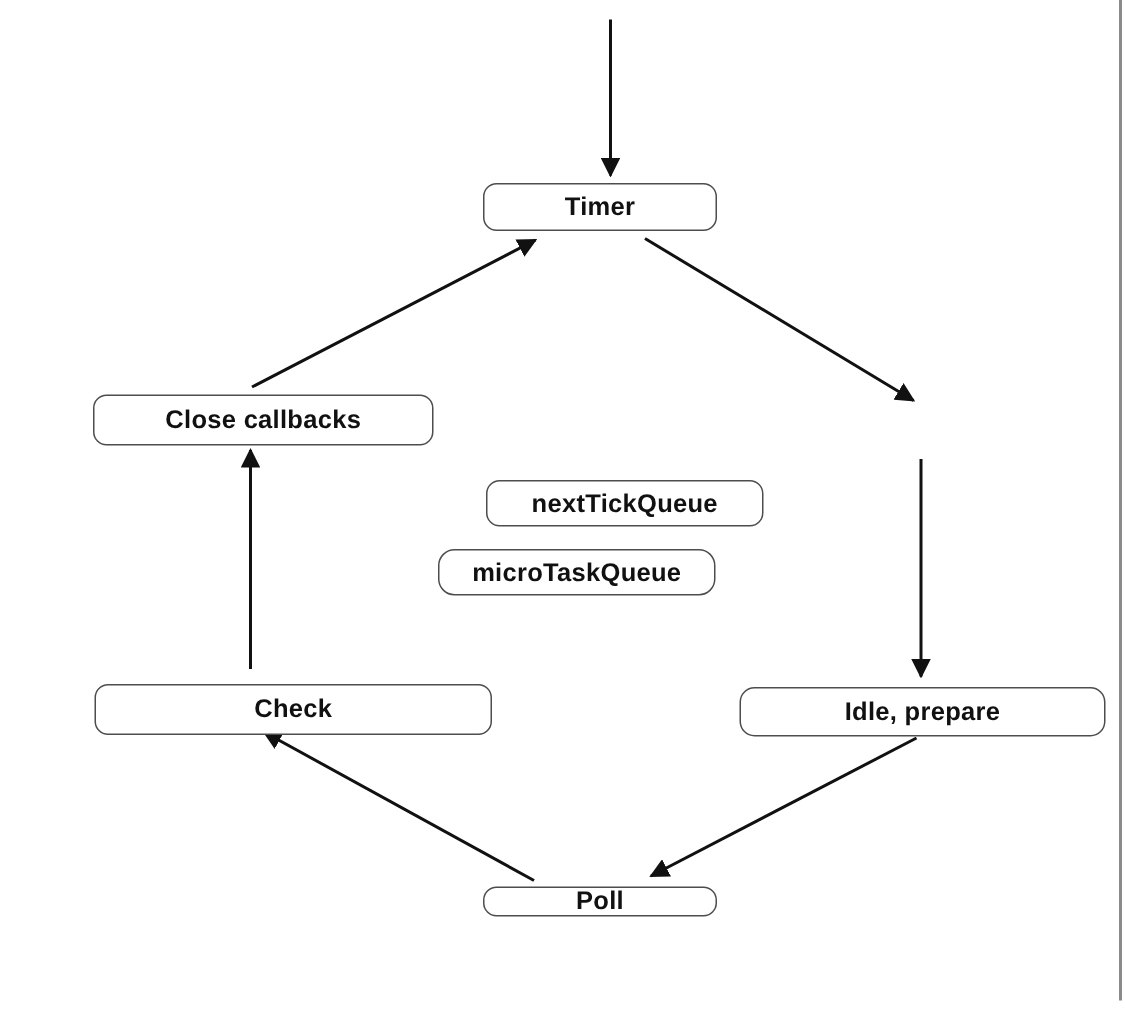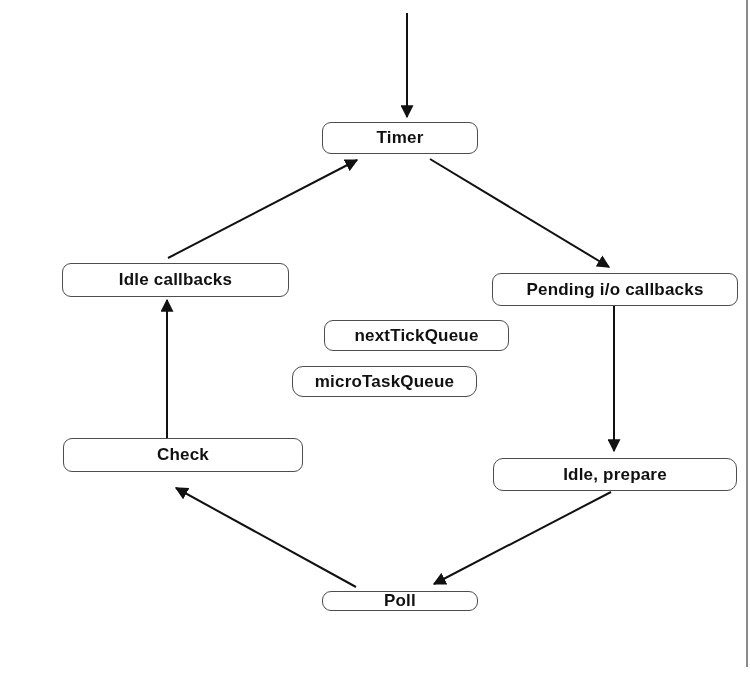--- a/index.html
+++ b/index.html
@@ -35,21 +35,21 @@
     font-weight: bold;
     color: var(--text, #111111);
     letter-spacing: 0.2px;
     white-space: nowrap;
   }
   .node-timer            { left: 322px; top: 122px; width: 156px; height: 32px; }
   .node-close-callbacks  { left:  62px; top: 263px; width: 227px; height: 34px; }
   .node-pending-io       { left: 492px; top: 273px; width: 246px; height: 33px; }
   .node-next-tick-queue  { left: 292px; top: 320px; width: 185px; height: 31px; margin-left: 32px; }
   .node-micro-task-queue { left: 292px; top: 366px; width: 185px; height: 31px; border-radius: 11px; }
-  .node-check            { left:  63px; top: 438px; width: 240px; height: 34px; }
+  .node-check            { left:  63px; top: 456px; width: 265px; height: 34px; }
   .node-idle-prepare     { left: 493px; top: 458px; width: 244px; height: 33px; border-radius: 10px; }
   .node-poll             { left: 322px; top: 591px; width: 156px; height: 20px; }
   .frame-right {
     position: absolute;
     left: 746px;
     top: 0;
     width: 2px;
     height: 667px;
     background: var(--frame-line, #8a8a8a);
   }
@@ -72,26 +72,23 @@
     <line x1="611" y1="492" x2="434" y2="584" stroke="#111111" stroke-width="2" marker-end="url(#arrowhead)"></line>
     <line x1="356" y1="587" x2="176" y2="488" stroke="#111111" stroke-width="2" marker-end="url(#arrowhead)"></line>
     <line x1="167" y1="446" x2="167" y2="300" stroke="#111111" stroke-width="2" marker-end="url(#arrowhead)"></line>
   </svg>
 
   <div class="node node-timer">
     <span>Timer</span>
   </div>
 
   <div class="node node-close-callbacks">
-    <span>Idle callbacks</span>
+    <span>Close callbacks</span>
   </div>
 
-  <div class="node node-pending-io">
-    <span>Pending i/o callbacks</span>
-  </div>
 
   <div class="node node-next-tick-queue">
     <span>nextTickQueue</span>
   </div>
 
   <div class="node node-micro-task-queue">
     <span>microTaskQueue</span>
   </div>
 
   <div class="node node-check">

